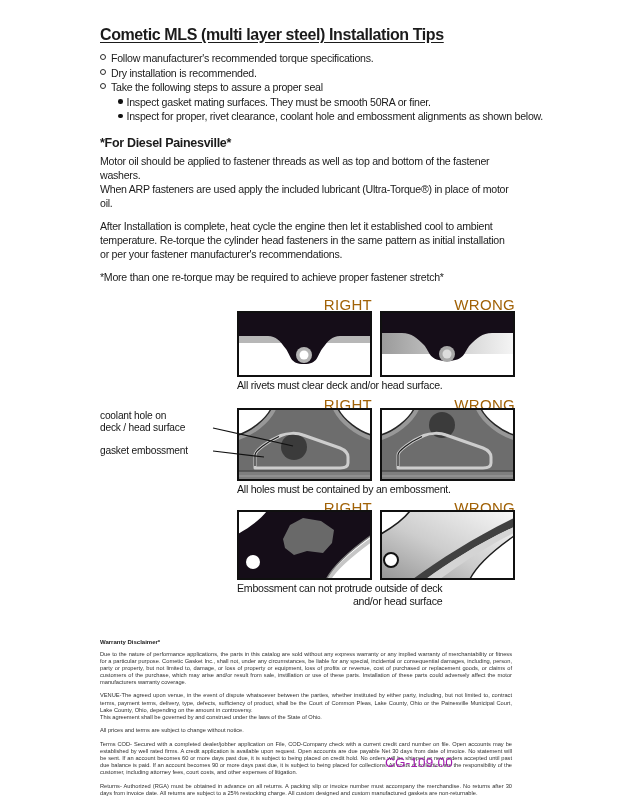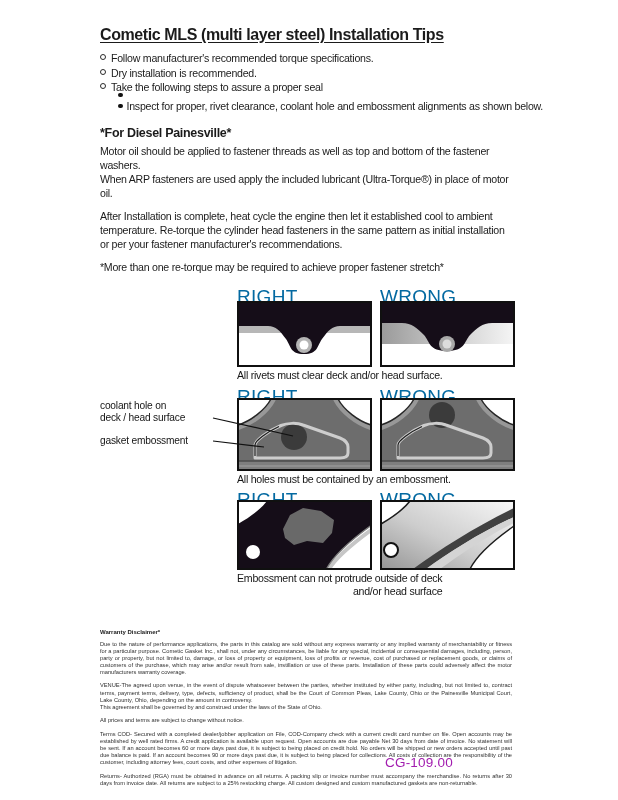--- a/index.html
+++ b/index.html
@@ -15,22 +15,22 @@
   .b-open{width:4px;height:4px;border:1px solid #2b2b2b;border-radius:50%;
           display:inline-block;flex:0 0 auto;margin-right:5px;position:relative;top:-2px;}
   .b-fill{width:4.5px;height:4.5px;background:#111;border-radius:50%;
           display:inline-block;flex:0 0 auto;margin-right:4px;position:relative;top:-2px;}
   .sub{padding-left:18px;}
 
   .diesel-heading{font-size:12.5px;font-weight:bold;letter-spacing:-0.3px;margin:12px 0 4px 0;}
   .para{font-size:10.6px;letter-spacing:-0.25px;line-height:14px;margin:0 0 9px 0;white-space:pre-line;}
 
   .figures{position:relative;height:318px;margin-top:4px;}
-  .fig-label{position:absolute;width:135px;text-align:left;font-size:19px;
-             letter-spacing:0.3px;color:#0369a1;}
+  .fig-label{position:absolute;width:135px;text-align:right;font-size:15px;
+             letter-spacing:0.3px;color:#a16207;}
   .fig-box{position:absolute;width:135px;line-height:0;}
   .fig-caption{position:absolute;left:137px;font-size:10.6px;letter-spacing:-0.25px;
                line-height:13px;white-space:pre-line;color:#161616;text-align:right;}
   .pointer-label{position:absolute;left:0;width:113px;font-size:10.2px;
                  letter-spacing:-0.2px;line-height:12.5px;white-space:pre-line;color:#161616;}
   .pointer-overlay{position:absolute;left:0;top:0;z-index:5;pointer-events:none;}
 
   .disclaimer{margin-top:28px;width:412px;}
   .disc-heading{font-size:6px;font-weight:bold;margin:0 0 6px 0;color:#222;}
   .disc-para{font-size:5.7px;line-height:7.1px;margin:0 0 6.5px 0;text-align:justify;
@@ -55,20 +55,21 @@
       <div class="tip-row">
         <span class="b-open"></span>
         <span>Dry installation is recommended.</span>
       </div>
       <div class="tip-row">
         <span class="b-open"></span>
         <span>Take the following steps to assure a proper seal</span>
       </div>
       <div class="tip-row sub">
         <span class="b-fill"></span>
+        <span>Inspect gasket mating surfaces.  They must be smooth 50RA or finer.</span>
       </div>
       <div class="tip-row sub">
         <span class="b-fill"></span>
         <span>Inspect for proper, rivet clearance, coolant hole and embossment alignments as shown below.</span>
       </div>
     </div>
 
     <h2 class="diesel-heading">*For Diesel Painesville*</h2>
     <p class="para">Motor oil should be applied to fastener threads as well as top and bottom of the fastener washers.
 When ARP fasteners are used apply the included lubricant (Ultra-Torque®) in place of motor oil.</p>

